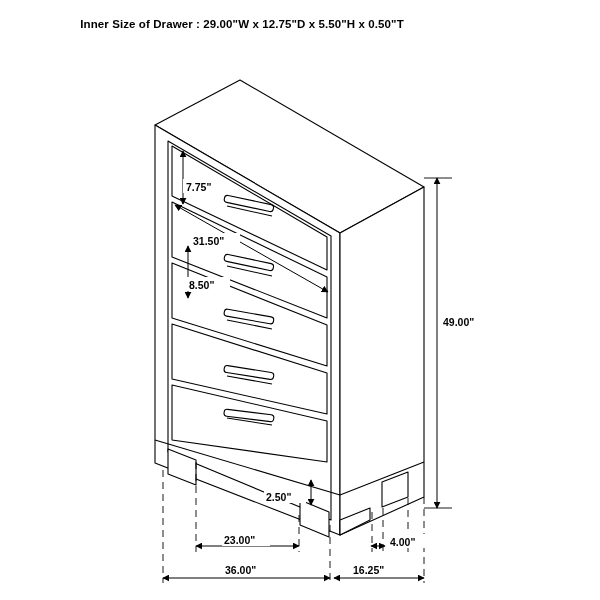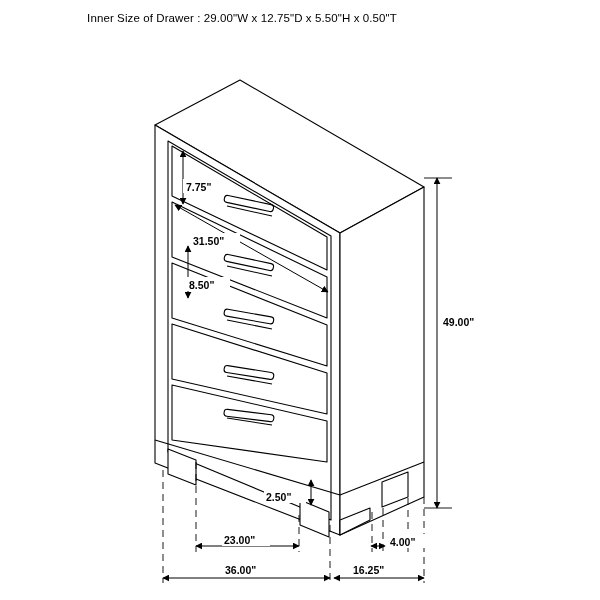--- a/index.html
+++ b/index.html
@@ -14,26 +14,26 @@
     color: #000000;
     overflow: hidden;
   }
   #root {
     position: relative;
     width: 600px;
     height: 600px;
   }
   #title {
     position: absolute;
-    top: 12px;
+    top: 18px;
     left: 0;
     width: 484px;
     text-align: center;
     font-size: 11.5px;
-    font-weight: normal;
+    font-weight: bold;
     letter-spacing: 0.1px;
   }
   svg#drawing {
     position: absolute;
     top: 0;
     left: 0;
   }
   .dimlabel {
     font-family: "Liberation Sans", sans-serif;
     font-size: 10.5px;

